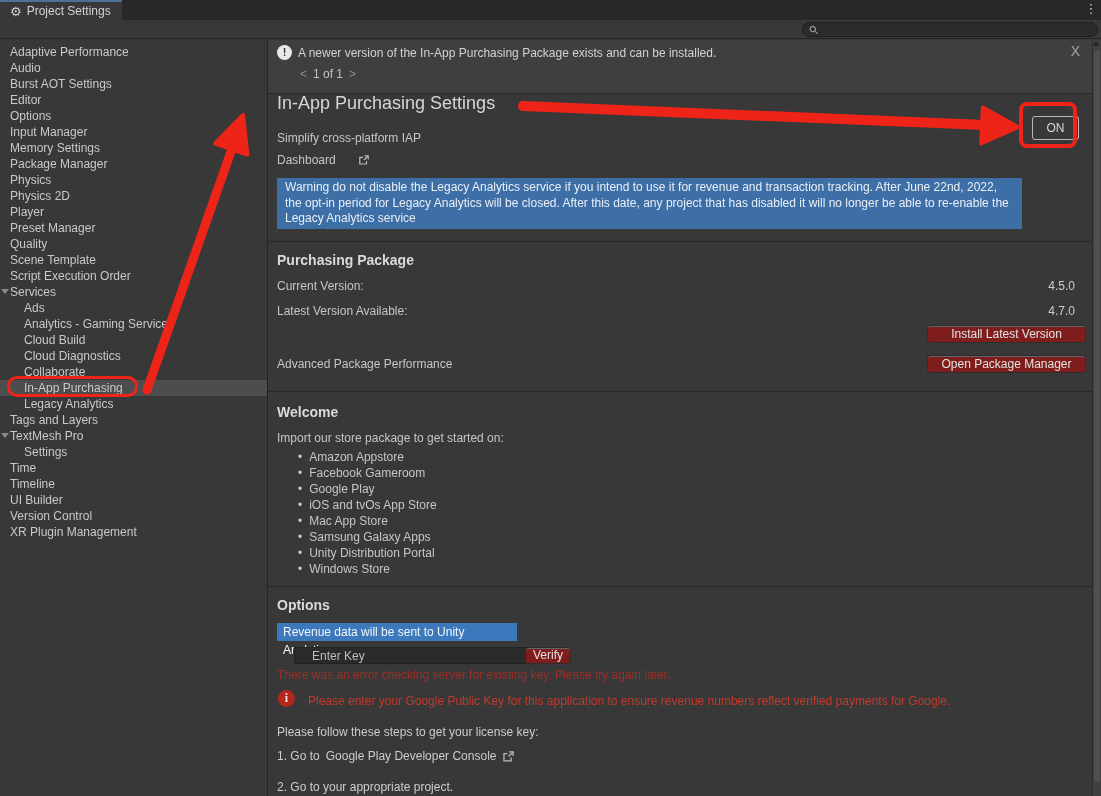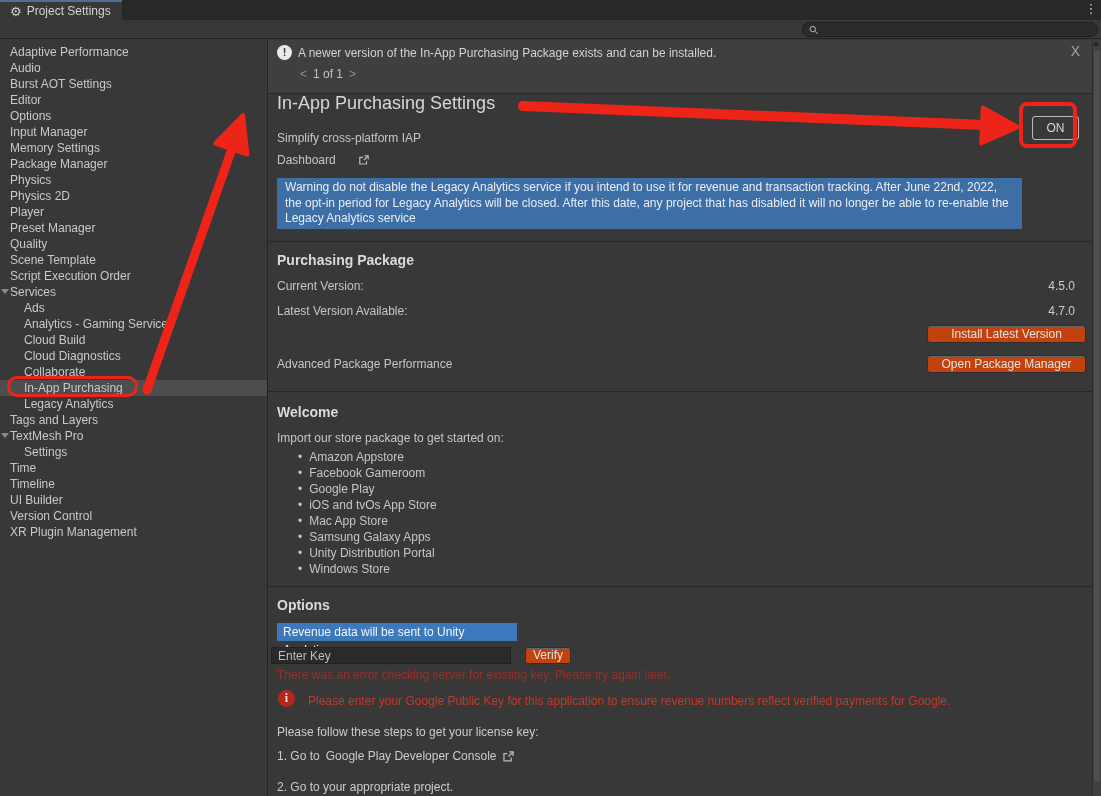--- a/index.html
+++ b/index.html
@@ -34,26 +34,26 @@
   .notif-close{position:absolute;right:12px;top:3px;color:#a5a5a5;font-size:14px;}
   .page-title{position:absolute;left:9px;top:53px;font-size:18px;color:#d6d6d6;}
   .on-btn{position:absolute;left:764px;top:76px;width:47px;height:24px;border:1px solid #b9b9b9;border-radius:3px;background:transparent;color:#d6d6d6;font-size:12px;text-align:center;line-height:22px;}
   .subtitle{position:absolute;left:9px;top:91px;color:#c6c6c6;}
   .dash-row{position:absolute;left:9px;top:113px;display:flex;align-items:center;gap:22px;color:#c6c6c6;}
   .bluebox{position:absolute;left:9px;top:138px;width:745px;background:#3d6ea5;color:#e9eff7;padding:2px 8px;line-height:15.5px;}
   .hdiv{position:absolute;left:0;right:0;height:1px;background:#272727;}
   .sec-head{position:absolute;left:9px;font-size:14px;font-weight:bold;color:#dadada;}
   .fieldrow{position:absolute;left:9px;right:17px;height:16px;line-height:16px;}
   .fieldrow .val{position:absolute;right:0;top:0;color:#cccccc;}
-  .ubtn{position:absolute;height:18px;background:#c2410c;border:1px solid #2e2e2e;border-radius:3px;color:#e2e2e2;font-size:12px;text-align:center;line-height:16px;box-shadow:inset 0 1px 0 #656565;}
+  .ubtn{position:absolute;height:18px;background:#7f1d1d;border:1px solid #2e2e2e;border-radius:3px;color:#e2e2e2;font-size:12px;text-align:center;line-height:16px;box-shadow:inset 0 1px 0 #656565;}
   .stores{position:absolute;left:30px;margin:0;padding:0;list-style:none;}
   .stores li{height:16px;line-height:16px;display:flex;gap:7px;}
   .bullet{color:#c6c6c6;}
   .chip{position:absolute;left:9px;top:583px;width:240px;height:18px;background:#3b79bc;color:#f2f6fb;line-height:18px;padding:0 6px;}
-  .keyinput{position:absolute;left:3px;top:607px;width:240px;height:17px;background:#2a2a2a;border:1px solid #212121;color:#c8c8c8;font-size:12px;padding:0 6px;font-family:inherit;}
+  .keyinput{position:absolute;left:26px;top:607px;width:240px;height:17px;background:#2a2a2a;border:1px solid #212121;color:#c8c8c8;font-size:12px;padding:0 17px;font-family:inherit;}
   .keyinput::placeholder{color:#bdbdbd;opacity:1;}
   .verify{left:257px;top:607px;width:46px;height:17px;line-height:15px;}
   .err-text{position:absolute;left:9px;top:628px;color:#9e2f27;}
   .gkey-row{position:absolute;left:10px;top:650px;display:flex;align-items:flex-start;gap:13px;}
   .err-icon{width:17px;height:17px;border-radius:50%;background:#b3271f;color:#f1dddd;font-weight:bold;font-size:12px;text-align:center;line-height:17px;flex:0 0 auto;font-family:"Liberation Serif",serif;}
   .gkey-text{color:#c23a2c;padding-top:4px;}
   .steps-intro{position:absolute;left:9px;top:685px;color:#cccccc;}
   .step1{position:absolute;left:9px;top:709px;display:flex;align-items:center;gap:6px;color:#cccccc;}
   .step2{position:absolute;left:9px;top:740px;color:#cccccc;}
   .extlink{flex:0 0 auto;}

